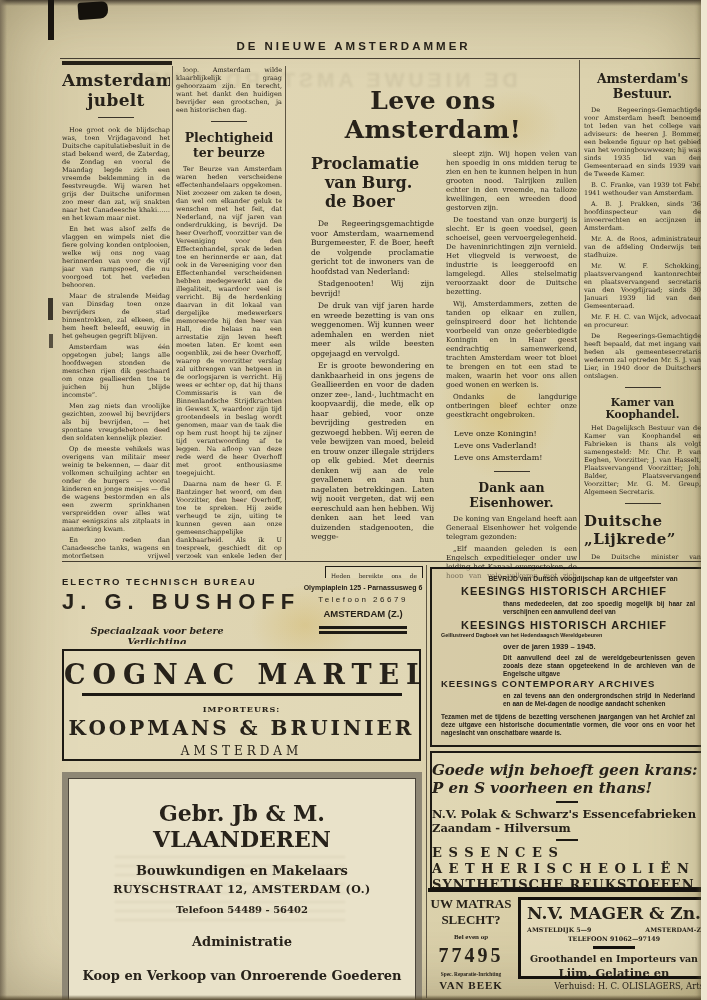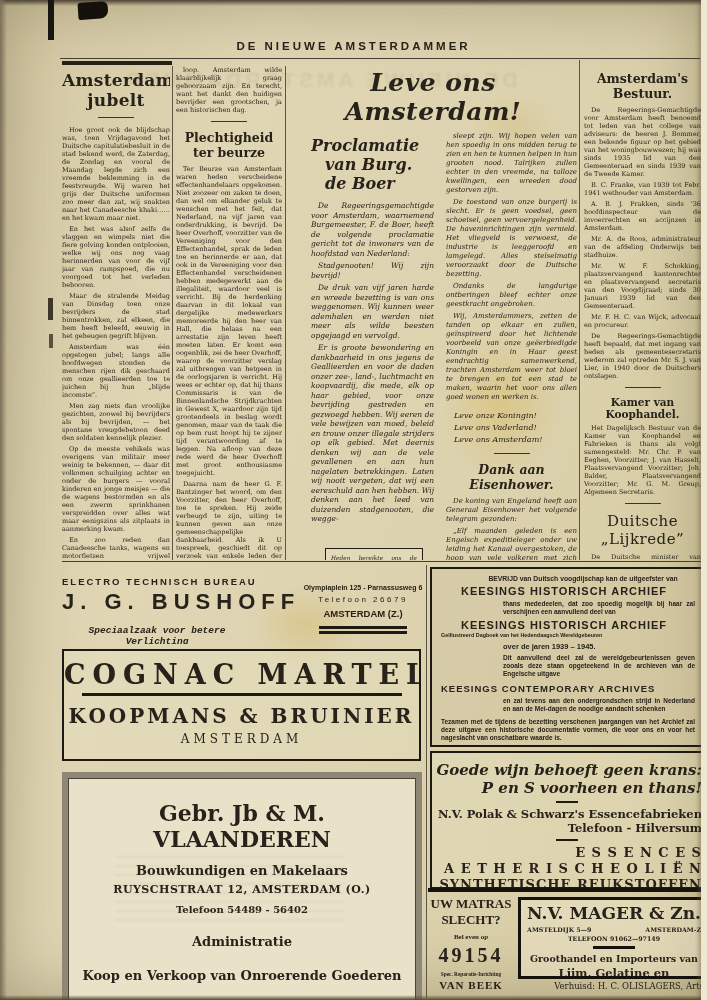--- a/index.html
+++ b/index.html
@@ -30,21 +30,21 @@
   .masthead-rule{position:absolute;left:60px;top:58px;width:640px;height:1px;background:#453e31;z-index:4;}
   .thick-rule{position:absolute;left:62px;top:61px;width:110px;height:3px;background:#252018;border-bottom:1px solid #252018;z-index:4;}
   
   .vrule{position:absolute;width:1px;background:#5d5543;z-index:3;}
   .hrule{position:absolute;height:1px;background:#453e31;z-index:3;}
   
   .col{position:absolute;overflow:hidden;z-index:2;}
   .hl1{font-size:17px;font-weight:bold;text-align:center;margin:4px 0 0;letter-spacing:.3px;}
   .hl2{font-size:12.5px;font-weight:bold;text-align:center;margin:5px 0 5px;}
   .hl3{font-size:10.5px;font-weight:bold;text-align:center;margin:4px 0 4px;}
-  .hl-lijkrede{font-size:15px;font-weight:normal;text-align:center;margin:6px 0 5px;letter-spacing:.5px;}
+  .hl-lijkrede{font-size:15px;font-weight:bold;text-align:left;margin:6px 0 5px;letter-spacing:.5px;}
   .rule-under{width:36px;height:1px;background:#3a342a;margin:7px auto 8px;}
   .bp{font-size:6.5px;line-height:8px;text-align:justify;text-indent:7px;margin:0 0 3px;hyphens:auto;}
   .banner{font-size:25px;font-weight:bold;text-align:center;margin:2px 0 6px;letter-spacing:.5px;}
   .mid-row{display:flex;}
   .sub3{width:124px;margin-left:22px;overflow:hidden;}
   .sub4{width:132px;margin-left:12px;overflow:hidden;}
   .proc-title{font-size:16px;font-weight:bold;line-height:19px;margin:4px 0 8px;}
   .pt2{padding-left:14px;}
   .sub3 .bp{font-size:7.5px;line-height:9.5px;}
   .sub4 .bp{font-size:7px;line-height:9px;}
@@ -54,21 +54,21 @@
   .obit{display:block;border:1.5px solid #211d16;width:86px;margin:24px 0 0 14px;padding:6px 5px 5px;background:rgba(236,228,200,.35);}
   .obit-intro{font-size:5.8px;line-height:7.2px;text-align:justify;margin:0 0 3px;}
   
   .ad{position:absolute;z-index:2;overflow:hidden;}
   .mini-bar{height:2px;background:#1d1a14;margin:4px auto;}
   
   .bush-l{position:absolute;left:0;top:10px;width:230px;}
   .bush-line1{font-family:"Liberation Sans",sans-serif;font-weight:bold;font-size:9.5px;letter-spacing:2px;}
   .bush-name{font-family:"Liberation Sans",sans-serif;font-weight:bold;font-size:22px;letter-spacing:6px;margin-top:2px;white-space:nowrap;}
   .bush-tag{margin-top:10px;text-align:center;width:190px;}
-  .bush-tag div{display:inline-block;font-style:italic;font-size:9.5px;font-weight:bold;border-bottom:1px solid #2a2620;padding-bottom:1px;margin-bottom:3px;font-family:Liberation Mono, monospace;}
+  .bush-tag div{display:inline-block;font-style:italic;font-size:9.5px;font-weight:bold;border-bottom:1px solid #2a2620;padding-bottom:1px;margin-bottom:3px;}
   .bush-r{position:absolute;left:232px;top:18px;width:138px;text-align:center;font-family:"Liberation Sans",sans-serif;}
   .bush-addr{font-weight:bold;font-size:7px;white-space:nowrap;}
   .bush-tel{font-size:8px;letter-spacing:2.5px;margin-top:4px;}
   .bush-city{font-weight:bold;font-size:9.5px;margin-top:4px;}
   .bush-bars{width:88px;margin:7px auto 0;}
   .bush-bars div{height:3px;background:#1d1a14;margin-bottom:2px;}
   
   .martell{border:2.5px solid #1d1a14;background:rgba(235,227,199,.3);}
   .mart-title{font-size:27px;font-weight:bold;letter-spacing:7px;text-align:center;margin-top:8px;white-space:nowrap;}
   .mart-ul{width:320px;height:3px;background:#1d1a14;margin:3px auto 8px;}
@@ -82,24 +82,24 @@
   .vla-addr{font-size:11px;font-weight:bold;margin-top:5px;letter-spacing:.5px;}
   .vla-tel{font-size:10px;font-weight:bold;margin-top:8px;}
   .vla-lines div{font-size:13px;font-weight:bold;margin-top:19px;}
   
   .kee{border:2px solid #1d1a14;background:rgba(208,196,160,.45);font-family:"Liberation Sans",sans-serif;padding:6px 9px;}
   .kee-l1{font-size:6.8px;font-weight:bold;text-align:center;margin-left:30px;}
   .kee-t1{font-size:11px;font-weight:bold;letter-spacing:1px;margin-top:3px;padding-left:20px;}
   .kee-ind{margin-left:62px;font-size:6.5px;font-weight:bold;line-height:8px;text-align:justify;margin-top:3px;}
   .kee-t2sub{font-size:5.4px;font-weight:bold;margin-top:1px;}
   .kee-years{margin-left:62px;font-size:7.5px;font-weight:bold;margin-top:4px;}
-  .kee-t3{font-size:9.5px;font-weight:bold;letter-spacing:1px;margin-top:5px;}
+  .kee-t3{font-size:9.5px;font-weight:bold;letter-spacing:1px;}
   .kee-p{font-size:6.5px;font-weight:bold;line-height:8px;text-align:justify;margin-top:5px;}
   
-  .pol{border:2px solid #1d1a14;background:rgba(235,227,199,.3);text-align:right;}
+  .pol{border:2px solid #1d1a14;background:rgba(235,227,199,.3);text-align:left;}
   .pol-it{font-size:15px;font-style:italic;font-weight:bold;line-height:18px;}
   .pol-name{font-size:11.5px;font-weight:bold;}
   .pol-prod{font-size:13px;font-weight:bold;letter-spacing:1px;line-height:16px;}
   .heavy-bar{position:absolute;left:428px;top:888px;width:277px;height:4px;background:#16130e;z-index:3;}
   
   .matras{text-align:center;font-weight:bold;}
   .mat-l1{font-size:13px;}
   .mat-l3{font-size:7px;margin-top:5px;}
   .mat-num{font-size:20px;letter-spacing:3px;margin-top:3px;}
   .mat-l4{font-size:5.3px;margin-top:4px;}
@@ -159,21 +159,21 @@
   <section class="col" style="left:176px;top:66px;width:106px;height:494px;">
     <p class="bp">loop. Amsterdam wilde klaarblijkelijk graag gehoorzaam zijn. En terecht, want het dankt den huidigen bevrijder een grootschen, ja een historischen dag.</p>
     <div class="rule-under"></div>
     <h3 class="hl2">Plechtigheid ter beurze</h3>
     <div>
         <p class="bp">Ter Beurze van Amsterdam waren heden verscheidene effectenhandelaars opgekomen. Niet zoozeer om zaken te doen, dan wel om elkander geluk te wenschen met het feit, dat Nederland, na vijf jaren van onderdrukking, is bevrijd. De heer Overhoff, voorzitter van de Vereeniging voor den Effectenhandel, sprak de leden toe en herinnerde er aan, dat ook in de Vereeniging voor den Effectenhandel verscheidenen hebben medegewerkt aan de illegaliteit, waardoor veel is verricht. Bij de herdenking daarvan in dit lokaal van dergelijke medewerkers memoreerde hij den heer van Hall, die helaas na een arrestatie zijn leven heeft moeten laten. Er komt een oogenblik, zei de heer Overhoff, waarop de voorzitter verslag zal uitbrengen van hetgeen in de oorlogsjaren is verricht. Hij wees er echter op, dat hij thans Commissaris is van de Binnenlandsche Strijdkrachten in Gewest X, waardoor zijn tijd grootendeels in beslag wordt genomen, maar van de taak die op hem rust hoopt hij te zijner tijd verantwoording af te leggen. Na afloop van deze rede werd de heer Overhoff met groot enthousiasme toegejuicht.</p>
         <p class="bp">Daarna nam de heer G. F. Bantzinger het woord, om den Voorzitter, den heer Overhoff, toe te spreken. Hij zeide verheugd te zijn, uiting te kunnen geven aan onze gemeenschappelijke dankbaarheid. Als ik U toespreek, geschiedt dit op verzoek van enkele leden der Effectenbeurs; wij zijn overtuigd daarmede de gevoelens van alle beursbezoekers te vertolken. Hij wees op de zware taak die de Voorzitter in een moeilijk tijdsgewricht op zich had genomen en die hij met eere had vervuld onder het besef van verantwoordelijkheid, waarmede de heer Overhoff de vrijheden, welke hem krachtens zijn ambtsaanstelling waren gelaten, had gebruikt. Hij dankte voor de taaie volharding, die hij onder de moeilijkheden wist ten toon te spreiden. „Uw naam,” aldus de heer Bantzinger, „zal met de moeilijkste jaren onzer beurs verbonden blijven.”</p>
       </div>
   </section>
 
-  <section class="col" style="left:289px;top:66px;width:288px;height:494px;font-style:italic;">
+  <section class="col" style="left:289px;top:84px;width:288px;height:494px;">
     <h1 class="banner">Leve ons Amsterdam!</h1>
     <div class="mid-row">
       <div class="sub3">
         <div class="proc-title">
           <div>Proclamatie</div>
           <div class="pt2">van Burg. de Boer</div>
         </div>
         <div>
             <p class="bp">De Regeeringsgemachtigde voor Amsterdam, waarnemend Burgemeester, F. de Boer, heeft de volgende proclamatie gericht tot de inwoners van de hoofdstad van Nederland:</p>
             <p class="bp">Stadgenooten! Wij zijn bevrijd!</p>
@@ -182,22 +182,22 @@
           </div>
         <aside class="obit">
           <p class="obit-intro">Heden bereikte ons de verpletterende tijding, dat op 11 April j.l. door den vijand lafhartig te Zijpe (N.H.) is vermoord onze innig geliefde zoon, broeder en neef</p>
 
         </aside>
       </div>
       <div class="sub4">
         <div>
             <p class="bp">sleept zijn. Wij hopen velen van hen spoedig in ons midden terug te zien en hen te kunnen helpen in hun grooten nood. Talrijken zullen echter in den vreemde, na talloze kwellingen, een wreeden dood gestorven zijn.</p>
             <p class="bp">De toestand van onze burgerij is slecht. Er is geen voedsel, geen schoeisel, geen vervoergelegenheid. De haveninrichtingen zijn vernield. Het vliegveld is verwoest, de industrie is leeggeroofd en lamgelegd. Alles stelselmatig veroorzaakt door de Duitsche bezetting.</p>
+            <p class="bp">Wij, Amsterdammers, zetten de tanden op elkaar en zullen, geïnspireerd door het lichtende voorbeeld van onze geëerbiedigde Koningin en in Haar geest eendrachtig samenwerkend, trachten Amsterdam weer tot bloei te brengen en tot een stad te maken, waarin het voor ons allen goed wonen en werken is.</p>
             <p class="bp">Ondanks de langdurige ontberingen bleef echter onze geestkracht ongebroken.</p>
-            <p class="bp">Wij, Amsterdammers, zetten de tanden op elkaar en zullen, geïnspireerd door het lichtende voorbeeld van onze geëerbiedigde Koningin en in Haar geest eendrachtig samenwerkend, trachten Amsterdam weer tot bloei te brengen en tot een stad te maken, waarin het voor ons allen goed wonen en werken is.</p>
           </div>
         <div class="slogans">
             <div class="slogan">Leve onze Koningin!</div>
             <div class="slogan">Leve ons Vaderland!</div>
             <div class="slogan">Leve ons Amsterdam!</div>
           </div>
         <div class="rule-under"></div>
         <h3 class="hl2">Dank aan Eisenhower.</h3>
         <div>
             <p class="bp">De koning van Engeland heeft aan Generaal Eisenhower het volgende telegram gezonden:</p>
@@ -246,20 +246,21 @@
       <div class="bush-bars">
           <div></div>
           <div></div>
         </div>
     </div>
   </div>
 
   <div class="ad martell" style="left:62px;top:649px;width:355px;height:108px;">
     <div class="mart-title">COGNAC MARTELL</div>
     <div class="mart-ul"></div>
+    <div class="mart-sub">IMPORTEURS:</div>
     <div class="mart-name">KOOPMANS &amp; BRUINIER</div>
     <div class="mart-city">AMSTERDAM</div>
   </div>
 
   <div class="ad vla" style="left:62px;top:772px;width:348px;height:240px;">
     <div class="vla-name">Gebr. Jb &amp; M. VLAANDEREN</div>
     <div class="vla-sub">Bouwkundigen en Makelaars</div>
     <div class="vla-addr">RUYSCHSTRAAT 12, AMSTERDAM (O.)</div>
     <div class="vla-tel">Telefoon 54489 - 56402</div>
     <div class="vla-lines">
@@ -280,34 +281,34 @@
     <div class="kee-ind">en zal tevens aan den ondergrondschen strijd in Nederland en aan de Mei-dagen de noodige aandacht schenken</div>
     <div class="kee-p">Tezamen met de tijdens de bezetting verschenen jaargangen van het Archief zal deze uitgave een historische documentatie vormen, die voor ons en voor het nageslacht van onschatbare waarde is.</div>
 
   </div>
 
   <div class="ad pol" style="left:430px;top:751px;width:270px;height:134px;">
     <div class="pol-it" style="margin-top:8px;">Goede wijn behoeft geen krans:</div>
     <div class="pol-it">P en S voorheen en thans!</div>
     <div class="mini-bar" style="width:22px;"></div>
     <div class="pol-name">N.V. Polak &amp; Schwarz's Essencefabrieken</div>
-    <div class="pol-name">Telefoon - Hilversum</div>
+    <div class="pol-name">Zaandam - Hilversum</div>
     <div class="mini-bar" style="width:22px;"></div>
     <div class="pol-prod">E S S E N C E S</div>
     <div class="pol-prod">A E T H E R I S C H E   O L I Ë N</div>
     <div class="pol-prod">SYNTHETISCHE REUKSTOFFEN</div>
   </div>
 
   <div class="heavy-bar"></div>
 
   <div class="ad matras" style="left:428px;top:896px;width:86px;height:100px;font-family:Liberation Serif, serif;">
     <div class="mat-l1">UW MATRAS</div>
     <div class="mat-l1">SLECHT?</div>
     <div class="mat-l3">Bel even op</div>
-    <div class="mat-num">49154</div>
+    <div class="mat-num">77495</div>
     <div class="mat-l4">Spec. Reparatie-Inrichting</div>
     <div class="mat-l5">VAN BEEK</div>
   </div>
 
   <div class="ad mag" style="left:518px;top:897px;width:174px;height:70px;">
     <div class="mag-name">N.V. MAGER &amp; Zn.</div>
     <div class="mag-row">
       <span>AMSTELDIJK 5—9</span>
       <span>AMSTERDAM-Z</span>
     </div>

